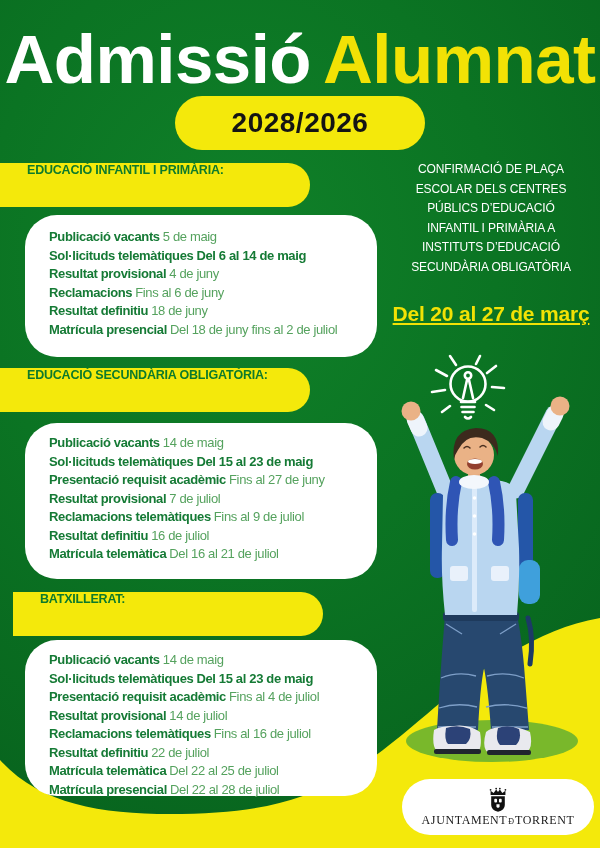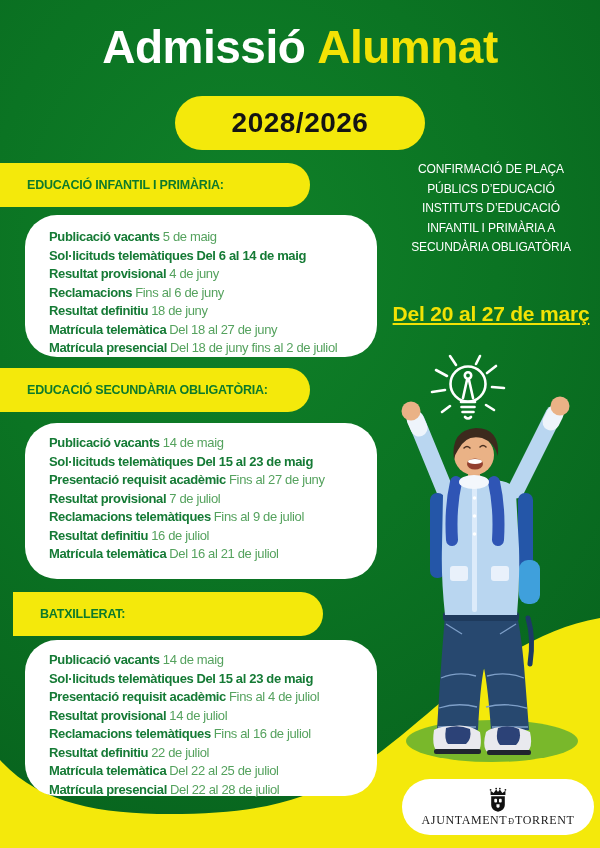--- a/index.html
+++ b/index.html
@@ -7,29 +7,29 @@
     position:relative;width:600px;height:848px;overflow:hidden;
     font-family:"Liberation Sans","DejaVu Sans",sans-serif;
     background:radial-gradient(95% 80% at 40% 30%, #108129 0%, #0b7423 45%, #07611d 100%);
   }
   
   .yellow-blob{position:absolute;left:0;bottom:0;width:600px;height:240px;}
   .shadow-ellipse{position:absolute;left:406px;top:720px;width:172px;height:42px;
     border-radius:50%;background:#79b82b;}
   
   .title{position:absolute;top:22px;left:0;width:600px;margin:0;text-align:center;
-    font-size:46px;line-height:1.1;font-weight:800;color:#ffffff;letter-spacing:-0.5px;}
+    font-size:69px;line-height:1.1;font-weight:800;color:#ffffff;letter-spacing:-0.5px;}
   .title .accent{color:#f2e205;margin-left:12px;}
   .year-badge{position:absolute;top:96px;left:50%;transform:translateX(-50%);
     width:250px;height:54px;background:#f4e90b;border-radius:27px;
     display:flex;align-items:center;justify-content:center;
     font-size:28px;font-weight:800;color:#141414;letter-spacing:0.5px;}
   
   .pill{position:absolute;left:0;width:310px;height:44px;background:#f4e90b;
-    border-radius:0 26px 26px 0;display:flex;align-items:center;padding-left:27px;
+    border-radius:0 26px 26px 0;display:flex;padding-left:27px;
     box-sizing:border-box;}
   .pill span{font-size:12.5px;font-weight:800;color:#0d7a2b;letter-spacing:-0.2px;}
   .pill1{top:163px;} .pill2{top:368px;} .pill3{top:592px;margin-left:13px;}
   .card{position:absolute;left:25px;width:352px;background:#ffffff;border-radius:32px;
     box-sizing:border-box;padding:12px 18px 0 24px;}
   .card1{top:215px;height:142px;padding-top:13px;}
   .card2{top:423px;height:156px;padding-top:11px;}
   .card3{top:640px;height:156px;padding-top:11px;}
   .row{font-size:13px;line-height:18.5px;letter-spacing:-0.35px;white-space:nowrap;}
   .row .lbl{font-weight:700;color:#157a35;margin-right:3px;}
@@ -144,21 +144,20 @@
 
   <div class="pill pill1">
     <span>EDUCACIÓ INFANTIL I PRIMÀRIA:</span>
   </div>
   <div class="card card1">
       <div class="row"><span class="lbl">Publicació vacants</span><span class="val">5 de maig</span></div>
       <div class="row"><span class="lbl">Sol·licituds telemàtiques</span><span class="val bold">Del 6 al 14 de maig</span></div>
       <div class="row"><span class="lbl">Resultat provisional</span><span class="val">4 de juny</span></div>
       <div class="row"><span class="lbl">Reclamacions</span><span class="val">Fins al 6 de juny</span></div>
       <div class="row"><span class="lbl">Resultat definitiu</span><span class="val">18 de juny</span></div>
-      <div class="row"><span class="lbl">Matrícula telemàtica</span><span class="val">Del 18 al 27 de juny</span></div>
       <div class="row"><span class="lbl">Matrícula presencial</span><span class="val">Del 18 de juny fins al 2 de juliol</span></div>
     </div>
 
   <div class="pill pill2">
     <span>EDUCACIÓ SECUNDÀRIA OBLIGATÒRIA:</span>
   </div>
   <div class="card card2">
       <div class="row"><span class="lbl">Publicació vacants</span><span class="val">14 de maig</span></div>
       <div class="row"><span class="lbl">Sol·licituds telemàtiques</span><span class="val bold">Del 15 al 23 de maig</span></div>
       <div class="row"><span class="lbl">Presentació requisit acadèmic</span><span class="val">Fins al 27 de juny</span></div>
@@ -177,23 +176,24 @@
       <div class="row"><span class="lbl">Presentació requisit acadèmic</span><span class="val">Fins al 4 de juliol</span></div>
       <div class="row"><span class="lbl">Resultat provisional</span><span class="val">14 de juliol</span></div>
       <div class="row"><span class="lbl">Reclamacions telemàtiques</span><span class="val">Fins al 16 de juliol</span></div>
       <div class="row"><span class="lbl">Resultat definitiu</span><span class="val">22 de juliol</span></div>
       <div class="row"><span class="lbl">Matrícula telemàtica</span><span class="val">Del 22 al 25 de juliol</span></div>
       <div class="row"><span class="lbl">Matrícula presencial</span><span class="val">Del 22 al 28 de juliol</span></div>
     </div>
 
   <div class="confirm">
     <div class="confirm-line">CONFIRMACIÓ DE PLAÇA</div>
+    <div class="confirm-line">ESCOLAR DELS CENTRES</div>
     <div class="confirm-line">PÚBLICS D’EDUCACIÓ</div>
+    <div class="confirm-line">INFANTIL I PRIMÀRIA A</div>
     <div class="confirm-line">INSTITUTS D’EDUCACIÓ</div>
-    <div class="confirm-line">INFANTIL I PRIMÀRIA A</div>
     <div class="confirm-line">SECUNDÀRIA OBLIGATÒRIA</div>
   </div>
   <div class="dates">Del 20 al 27 de març</div>
 
   <div class="logo-pill">
     <svg width="30" height="26" viewBox="0 0 36 42" aria-hidden="true">
       <g fill="#111111">
         <path d="M6,13 L6,6 L11,9.5 L15,4 L18,8 L21,4 L25,9.5 L30,6 L30,13 Z"></path>
         <circle cx="6" cy="4.5" r="1.4"></circle>
         <circle cx="15" cy="2.5" r="1.4"></circle>

